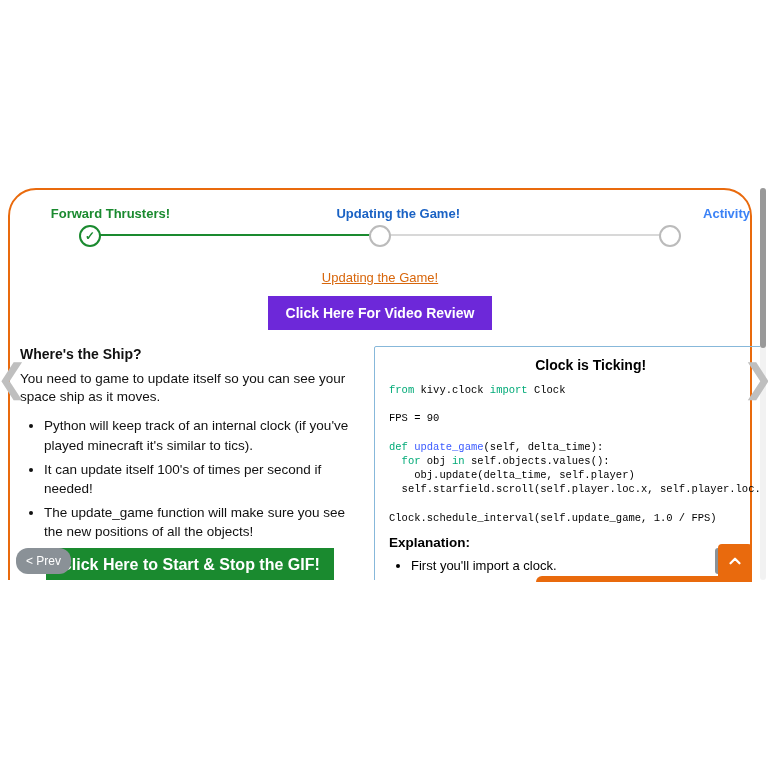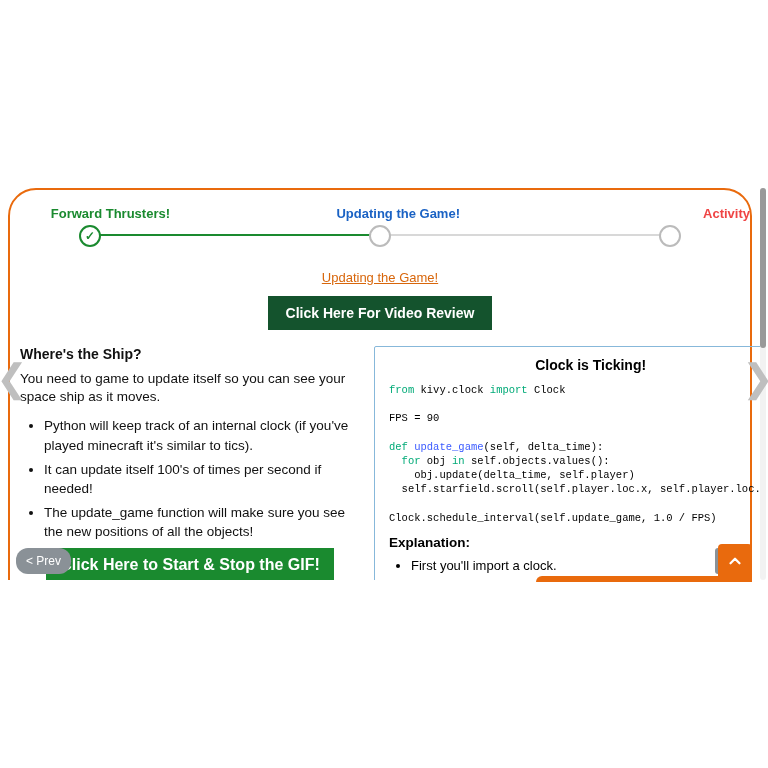--- a/index.html
+++ b/index.html
@@ -12,27 +12,27 @@
   .stepper { position: relative; height: 56px; margin: 0 70px; }
   .step-track { position: absolute; top: 28px; left: 0; right: 0; height: 2px; background: #d8d8d8; }
   .step-track-done { position: absolute; top: 28px; left: 0; width: 50%; height: 2px; background: #1a8a2f; }
   .step { position: absolute; top: 0; text-align: right; width: 160px; }
   .step1 { left: -80px; }
   .step2 { left: calc(50% - 80px); }
   .step3 { right: -80px; }
   .step-label { font-size: 13px; font-weight: 700; margin-bottom: 4px; white-space: nowrap; }
   .step1 .step-label { color: #1a8a2f; }
   .step2 .step-label { color: #1a62c4; }
-  .step3 .step-label { color: #ef4444; }
+  .step3 .step-label { color: #3b82f6; }
   .step-circle { width: 22px; height: 22px; border-radius: 50%; background:#fff; border:2px solid #bbb; margin: 0 auto; display:flex;align-items:center;justify-content:center; font-size:12px; }
   .step1 .step-circle { border-color:#1a8a2f; color:#1a8a2f; font-weight:700; }
   .subhead { text-align:center; margin-top: 6px; }
   .subhead a { color:#d8660b; font-size:13px; text-decoration: underline; }
   .video-btn-wrap { text-align:center; margin-top:10px; }
-  .video-btn { background:#14532d; color:#fff; border:none; padding:9px 18px; font-size:14px; font-weight:700; cursor:pointer; }
+  .video-btn { background:#6d28d9; color:#fff; border:none; padding:9px 18px; font-size:14px; font-weight:700; cursor:pointer; }
   
   .cols { display:flex; margin-top: 16px; gap: 14px; }
   .col-l { flex: 0 0 340px; font-size: 13.5px; color:#111; }
   .col-l h3 { font-size:14px; font-weight:700; margin-bottom:8px; }
   .col-l p { line-height:1.35; margin-bottom:10px; }
   .col-l ul { padding-left: 24px; }
   .col-l li { line-height:1.45; margin-bottom:4px; }
   .gif-btn { background:#1a8a2f; color:#fff; font-weight:700; font-size:16px; padding:8px 14px; border:none; margin-top:6px; display:block; margin-left:auto; margin-right:auto; }
   .col-r { flex: 1; border:1px solid #87b8da; border-radius:2px; padding:10px 14px; font-size:13px; }
   .col-r h3 { text-align:center; font-size:14px; font-weight:700; margin-bottom:10px;}

